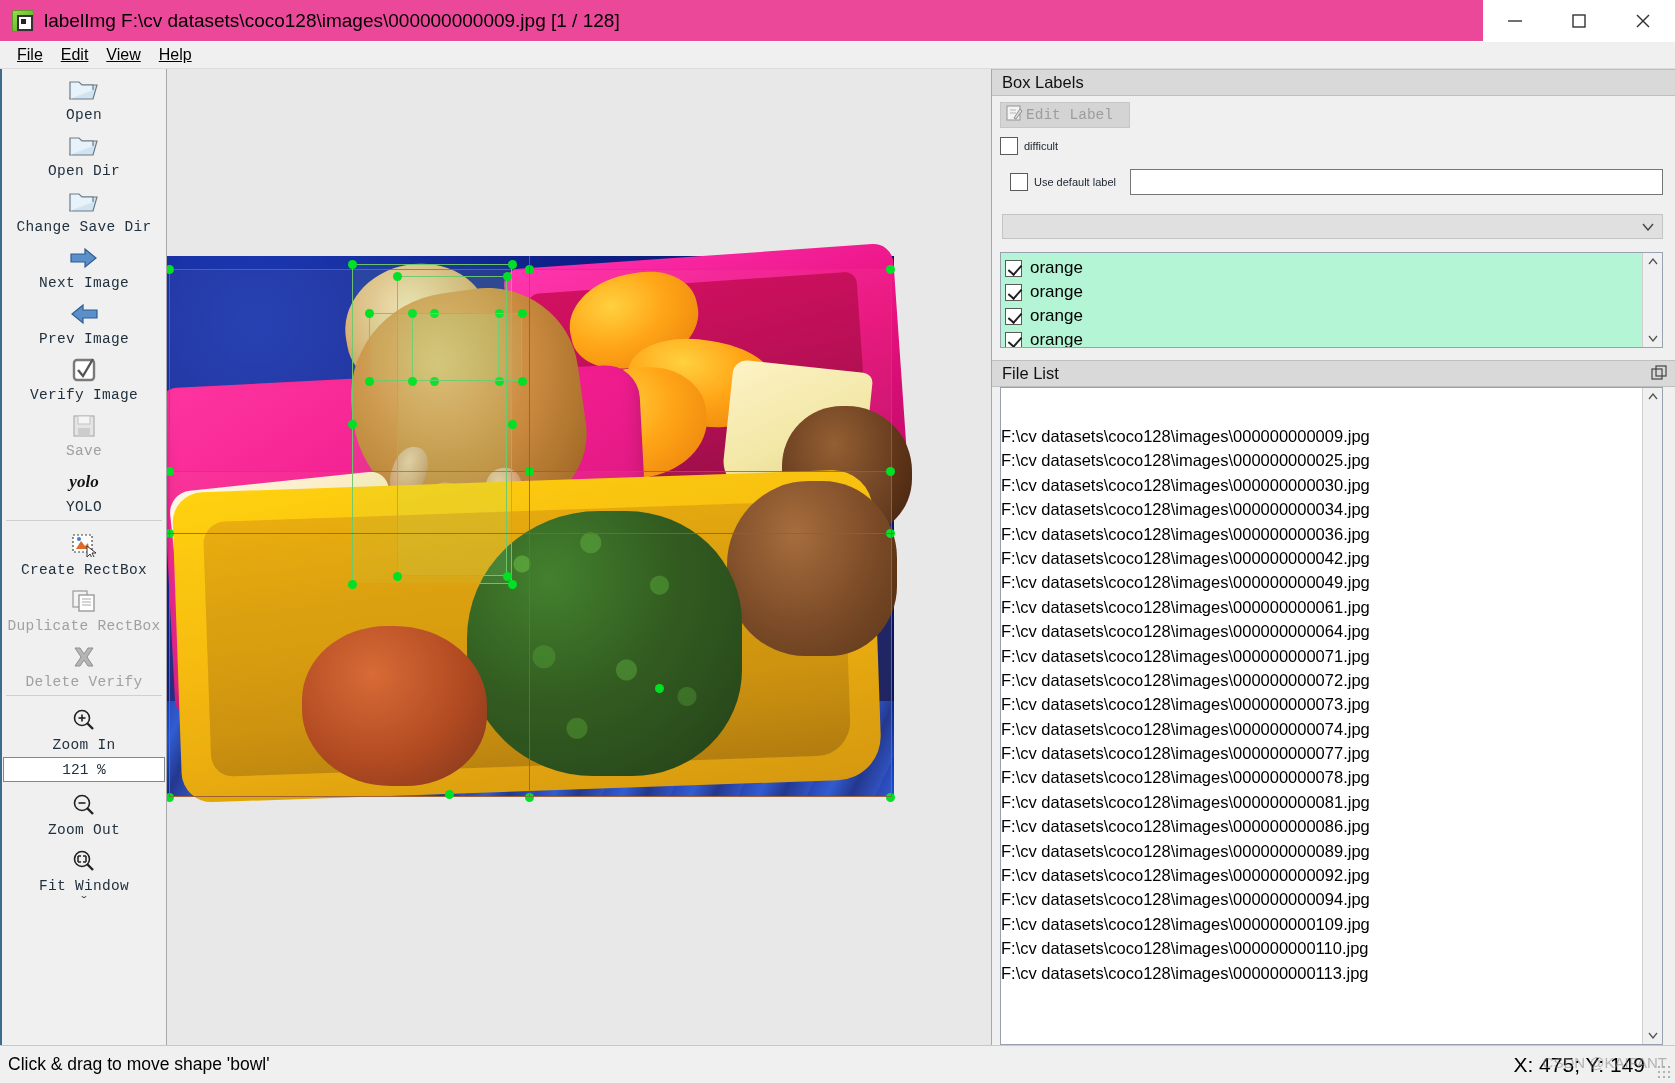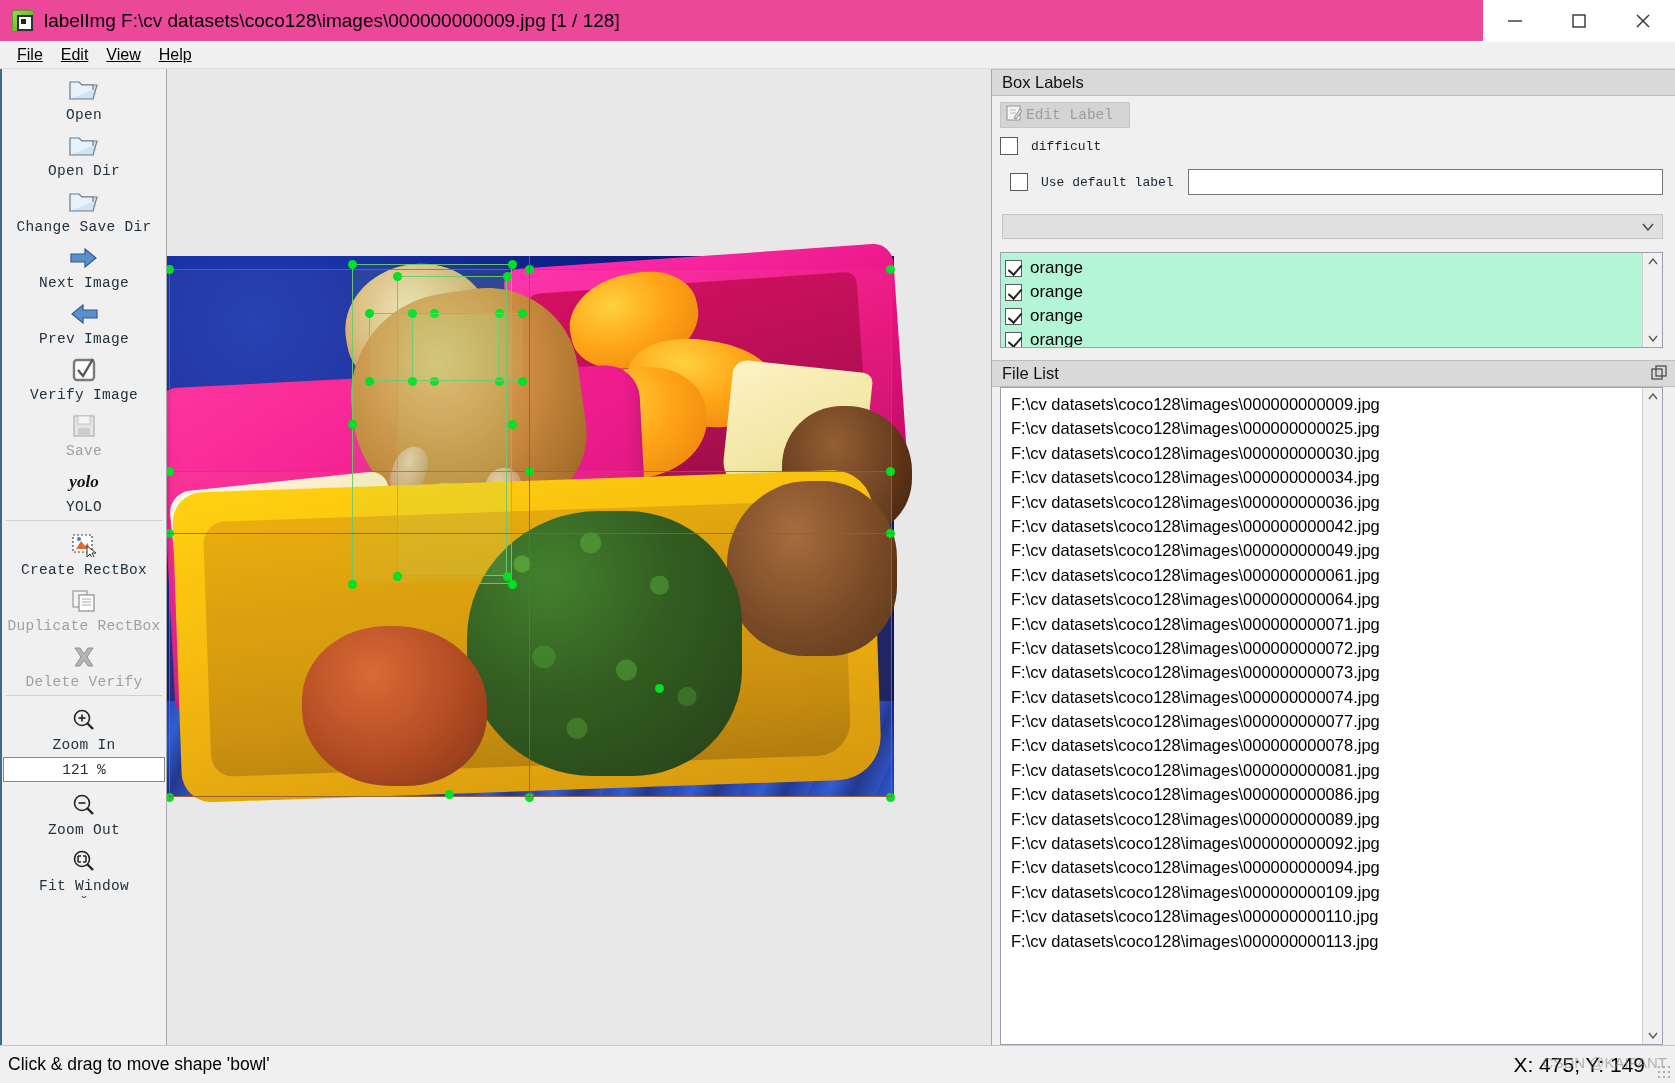--- a/index.html
+++ b/index.html
@@ -357,24 +357,24 @@
   .chk.checked::after {
     content: "";
     position: absolute;
     left: 5px; top: 1px;
     width: 6px; height: 11px;
     border: solid #202020;
     border-width: 0 2px 2px 0;
     transform: rotate(42deg);
   }
   .chk-txt {
-    font-family: Liberation Mono, monospace;
-    font-size: 13px;
+    font-family: Liberation Sans, sans-serif;
+    font-size: 11px;
     color: #1a2430;
-    margin-left: 13px;
+    margin-left: 6px;
   }
   .default-row {
     display:flex; align-items:center;
     margin-left: 18px; margin-top: 14px; margin-right: 12px; justify-content: space-between;
   }
   .default-input {
     flex: 1 1 auto;
     height: 26px;
     margin-left: 14px;
     background: #fff;
@@ -433,22 +433,23 @@
     margin: 0 12px 0 8px;
     border: 1px solid #9aa0b0;
     background: #fff;
     flex: 1 1 auto;
     display: flex;
     min-height: 0;
     overflow: hidden;
   }
   .filelist {
     flex: 1 1 auto;
-    padding: 4px 0 0 10px;
+    padding: 4px 0 0 0;
     overflow: hidden;
+    margin-top: 32px;
   }
   .file-row {
     font-size: 16.5px;
     color: #000;
     height: 24.4px;
     line-height: 24.4px;
     white-space: nowrap;
     font-family: "Liberation Sans", sans-serif;
   }
 

